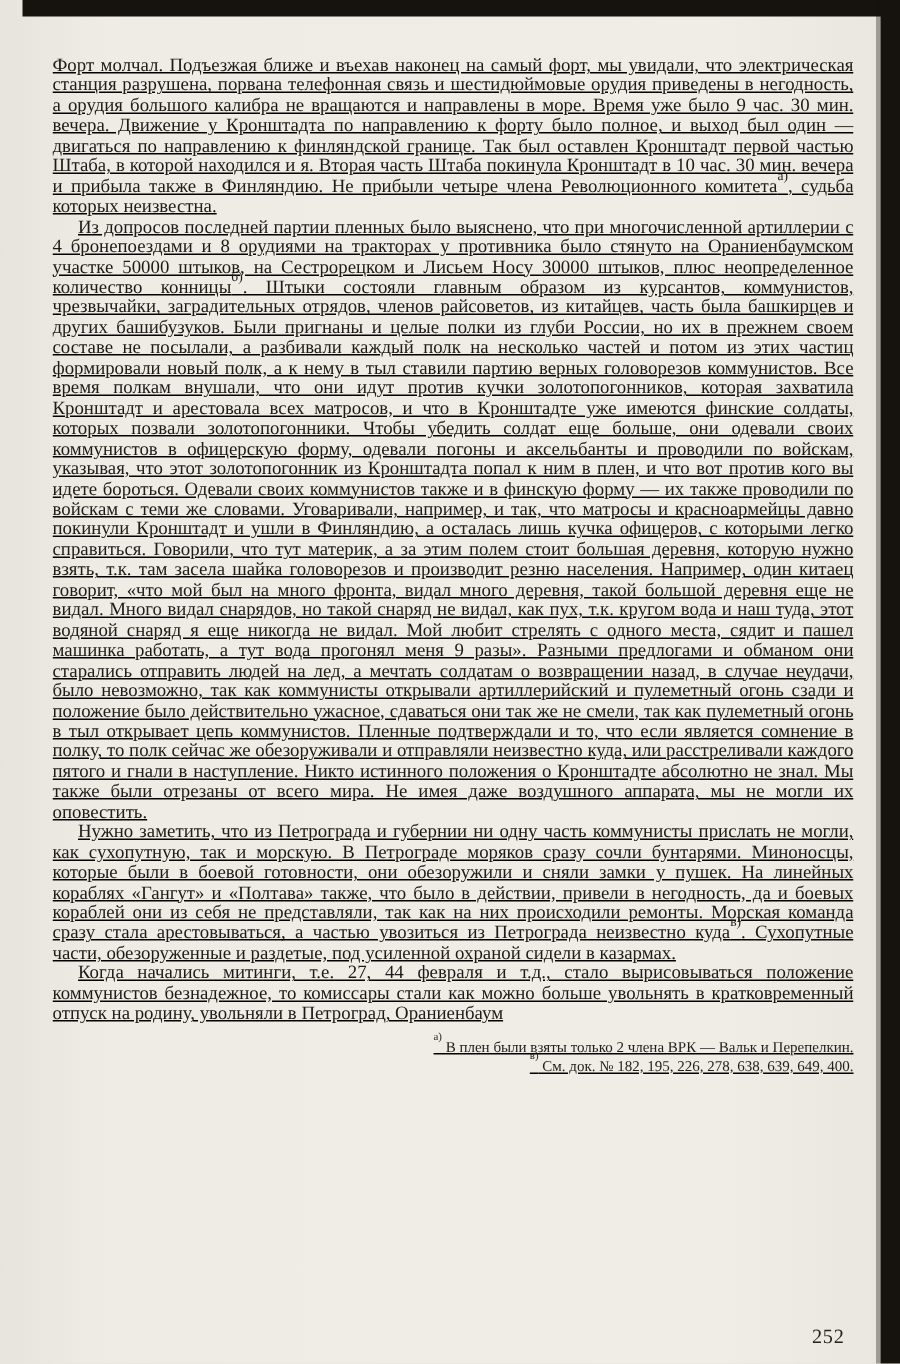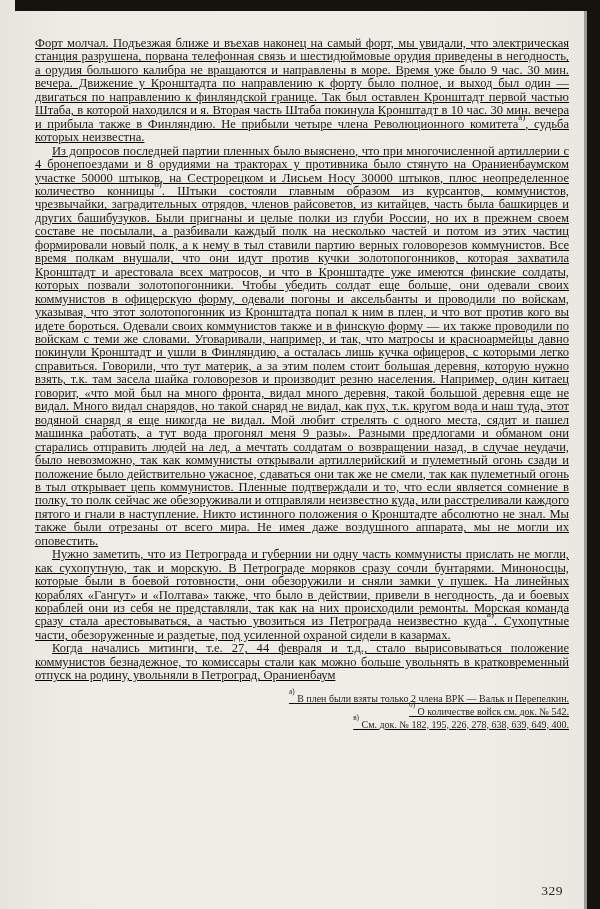--- a/index.html
+++ b/index.html
@@ -105,19 +105,18 @@
 
   <div class="content">
     <div class="body-text">
         <p class="para"><span>Форт молчал. Подъезжая ближе и въехав наконец на самый форт, мы увидали, что электрическая станция разрушена, порвана телефонная связь и шестидюймовые орудия приведены в негодность, а орудия большого калибра не вращаются и направлены в море. Время уже было 9 час. 30 мин. вечера. Движение у Кронштадта по направлению к форту было полное, и выход был один — двигаться по направлению к финляндской границе. Так был оставлен Кронштадт первой частью Штаба, в которой находился и я. Вторая часть Штаба покинула Кронштадт в 10 час. 30 мин. вечера и прибыла также в Финляндию. Не прибыли четыре члена Революционного комитета</span><sup>а)</sup><span>, судьба которых неизвестна.</span></p>
         <p class="para indent"><span>Из допросов последней партии пленных было выяснено, что при многочисленной артиллерии с 4 бронепоездами и 8 орудиями на тракторах у противника было стянуто на Ораниенбаумском участке 50000 штыков, на Сестрорецком и Лисьем Носу 30000 штыков, плюс неопределенное количество конницы</span><sup>б)</sup><span>. Штыки состояли главным образом из курсантов, коммунистов, чрезвычайки, заградительных отрядов, членов райсоветов, из китайцев, часть была башкирцев и других башибузуков. Были пригнаны и целые полки из глуби России, но их в прежнем своем составе не посылали, а разбивали каждый полк на несколько частей и потом из этих частиц формировали новый полк, а к нему в тыл ставили партию верных головорезов коммунистов. Все время полкам внушали, что они идут против кучки золотопогонников, которая захватила Кронштадт и арестовала всех матросов, и что в Кронштадте уже имеются финские солдаты, которых позвали золотопогонники. Чтобы убедить солдат еще больше, они одевали своих коммунистов в офицерскую форму, одевали погоны и аксельбанты и проводили по войскам, указывая, что этот золотопогонник из Кронштадта попал к ним в плен, и что вот против кого вы идете бороться. Одевали своих коммунистов также и в финскую форму — их также проводили по войскам с теми же словами. Уговаривали, например, и так, что матросы и красноармейцы давно покинули Кронштадт и ушли в Финляндию, а осталась лишь кучка офицеров, с которыми легко справиться. Говорили, что тут материк, а за этим полем стоит большая деревня, которую нужно взять, т.к. там засела шайка головорезов и производит резню населения. Например, один китаец говорит, «что мой был на много фронта, видал много деревня, такой большой деревня еще не видал. Много видал снарядов, но такой снаряд не видал, как пух, т.к. кругом вода и наш туда, этот водяной снаряд я еще никогда не видал. Мой любит стрелять с одного места, сядит и пашел машинка работать, а тут вода прогонял меня 9 разы». Разными предлогами и обманом они старались отправить людей на лед, а мечтать солдатам о возвращении назад, в случае неудачи, было невозможно, так как коммунисты открывали артиллерийский и пулеметный огонь сзади и положение было действительно ужасное, сдаваться они так же не смели, так как пулеметный огонь в тыл открывает цепь коммунистов. Пленные подтверждали и то, что если является сомнение в полку, то полк сейчас же обезоруживали и отправляли неизвестно куда, или расстреливали каждого пятого и гнали в наступление. Никто истинного положения о Кронштадте абсолютно не знал. Мы также были отрезаны от всего мира. Не имея даже воздушного аппарата, мы не могли их оповестить.</span></p>
         <p class="para indent"><span>Нужно заметить, что из Петрограда и губернии ни одну часть коммунисты прислать не могли, как сухопутную, так и морскую. В Петрограде моряков сразу сочли бунтарями. Миноносцы, которые были в боевой готовности, они обезоружили и сняли замки у пушек. На линейных кораблях «Гангут» и «Полтава» также, что было в действии, привели в негодность, да и боевых кораблей они из себя не представляли, так как на них происходили ремонты. Морская команда сразу стала арестовываться, а частью увозиться из Петрограда неизвестно куда</span><sup>в)</sup><span>. Сухопутные части, обезоруженные и раздетые, под усиленной охраной сидели в казармах.</span></p>
         <p class="para indent"><span>Когда начались митинги, т.е. 27, 44 февраля и т.д., стало вырисовываться положение коммунистов безнадежное, то комиссары стали как можно больше увольнять в кратковременный отпуск на родину, увольняли в Петроград, Ораниенбаум</span></p>
       </div>
     <div class="footnotes">
         <p class="footnote"><sup>а)</sup><span> В плен были взяты только 2 члена ВРК — Вальк и Перепелкин.</span></p>
-        <p class="footnote"><sup>б)</sup><span> О количестве войск см. док. № 542.</span></p>
         <p class="footnote"><sup>в)</sup><span> См. док. № 182, 195, 226, 278, 638, 639, 649, 400.</span></p>
       </div>
   </div>
 
-  <div class="page-number">329</div>
+  <div class="page-number">252</div>
 </div>
 
 </body></html>

